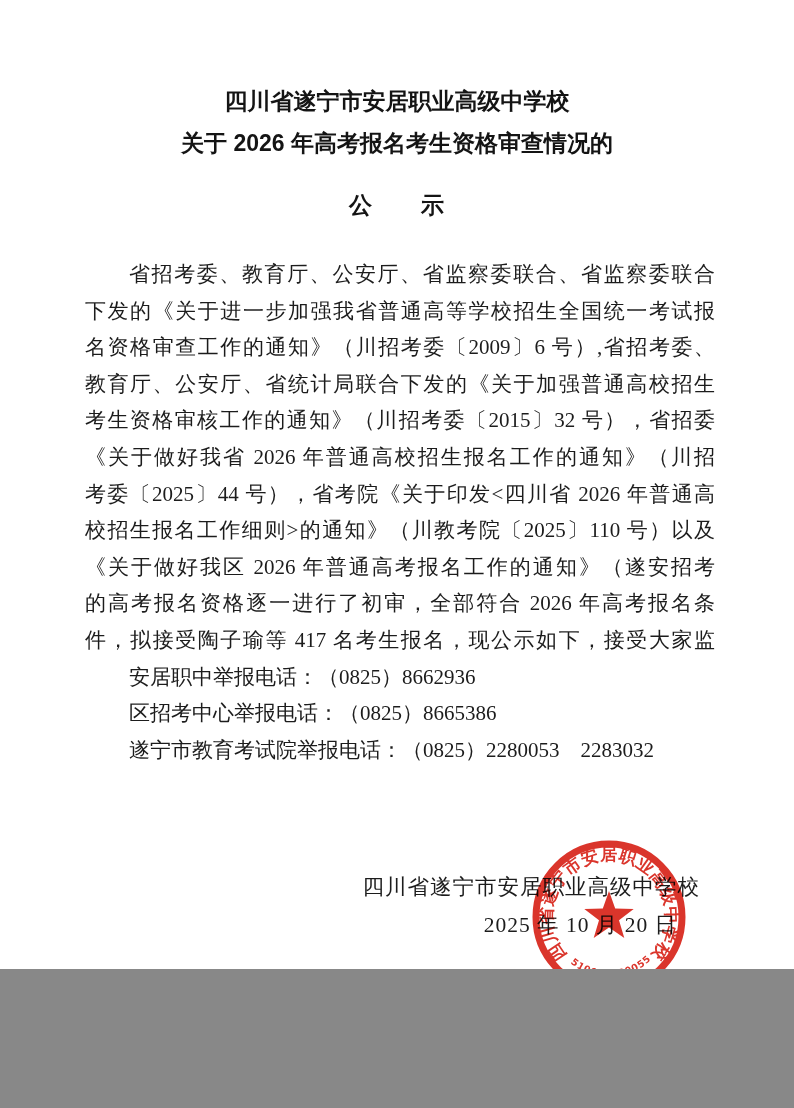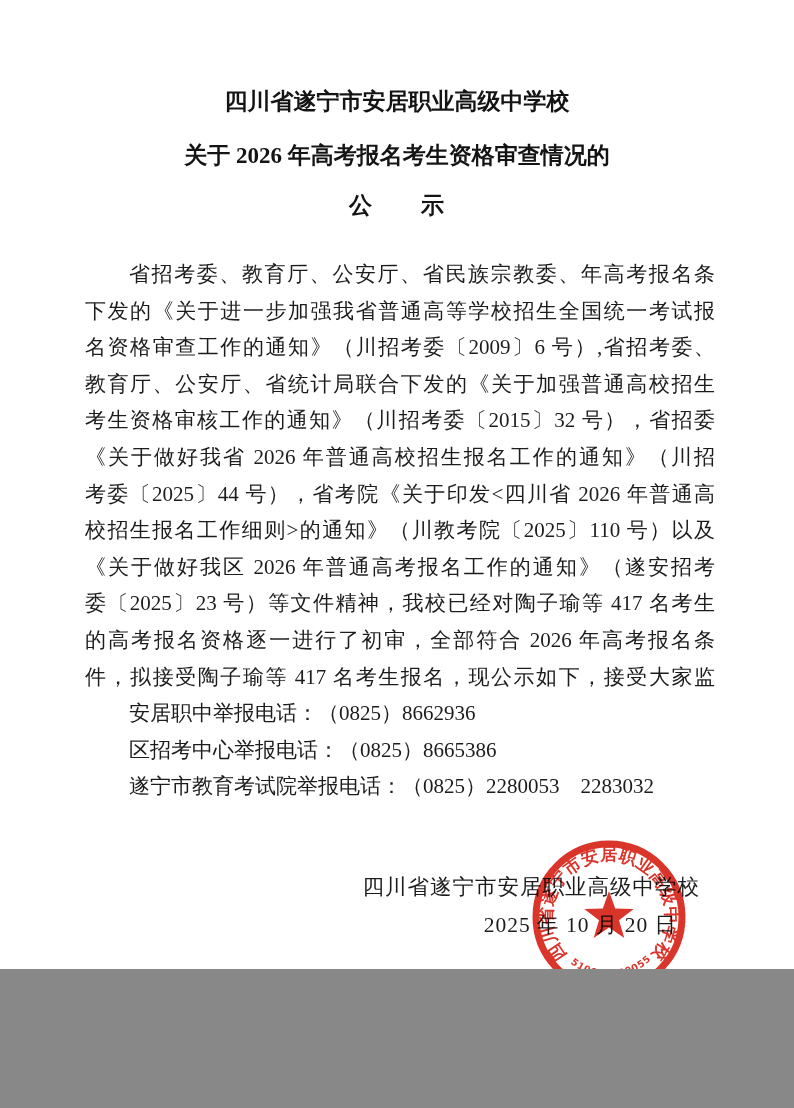--- a/index.html
+++ b/index.html
@@ -7,21 +7,21 @@
     position:relative;width:794px;height:969px;margin:0 auto;
     background:#ffffff;color:#1a1a1a;overflow:hidden;
     font-family:"Liberation Serif","DejaVu Serif",serif;
   }
   .title-line{
     position:absolute;left:0;width:100%;text-align:center;
     font-family:"Liberation Sans","DejaVu Sans",sans-serif;
     font-weight:bold;font-size:23px;white-space:pre;color:#141414;
   }
   #title1{top:86px;}
-  #title2{top:140px;font-family:Liberation Serif, serif;}
+  #title2{top:128px;}
   #title3{top:190px;letter-spacing:1px;}
   .body-block{
     position:absolute;left:85px;top:256px;width:630px;
     font-size:21px;color:#1c1c1c;
   }
   .bline{
     height:36.6px;line-height:36.6px;white-space:pre-wrap;
     overflow:visible;
   }
   .just{text-align:justify;text-align-last:justify;text-justify:inter-ideograph;}
@@ -47,30 +47,29 @@
 </head>
 <body>
 
 <div class="page">
 
   <div class="title-line" id="title1">四川省遂宁市安居职业高级中学校</div>
   <div class="title-line" id="title2">关于 2026 年高考报名考生资格审查情况的</div>
   <div class="title-line" id="title3">公　　示</div>
 
   <div class="body-block">
-    <div class="bline just indent">省招考委、教育厅、公安厅、省民族宗教委、年高考报名条</div>
+    <div class="bline just indent">省招考委、教育厅、公安厅、省监察委联合、省监察委联合</div>
     <div class="bline just">下发的《关于进一步加强我省普通高等学校招生全国统一考试报</div>
     <div class="bline just">名资格审查工作的通知》（川招考委〔2009〕6 号）,省招考委、</div>
     <div class="bline just">教育厅、公安厅、省统计局联合下发的《关于加强普通高校招生</div>
     <div class="bline just">考生资格审核工作的通知》（川招考委〔2015〕32 号），省招委</div>
     <div class="bline just">《关于做好我省 2026 年普通高校招生报名工作的通知》（川招</div>
     <div class="bline just">考委〔2025〕44 号），省考院《关于印发&lt;四川省 2026 年普通高</div>
     <div class="bline just">校招生报名工作细则&gt;的通知》（川教考院〔2025〕110 号）以及</div>
     <div class="bline just">《关于做好我区 2026 年普通高考报名工作的通知》（遂安招考</div>
-    <div class="bline just">委〔2025〕23 号）等文件精神，我校已经对陶子瑜等 417 名考生</div>
     <div class="bline just">的高考报名资格逐一进行了初审，全部符合 2026 年高考报名条</div>
     <div class="bline just">件，拟接受陶子瑜等 417 名考生报名，现公示如下，接受大家监</div>
     <div class="bline indent">安居职中举报电话：（0825）8662936</div>
     <div class="bline indent">区招考中心举报电话：（0825）8665386</div>
     <div class="bline indent">遂宁市教育考试院举报电话：（0825）2280053　2283032</div>
   </div>
 
   <div class="sig-org">四川省遂宁市安居职业高级中学校</div>
   <div class="sig-date">2025 年 10 月 20 日</div>
 

